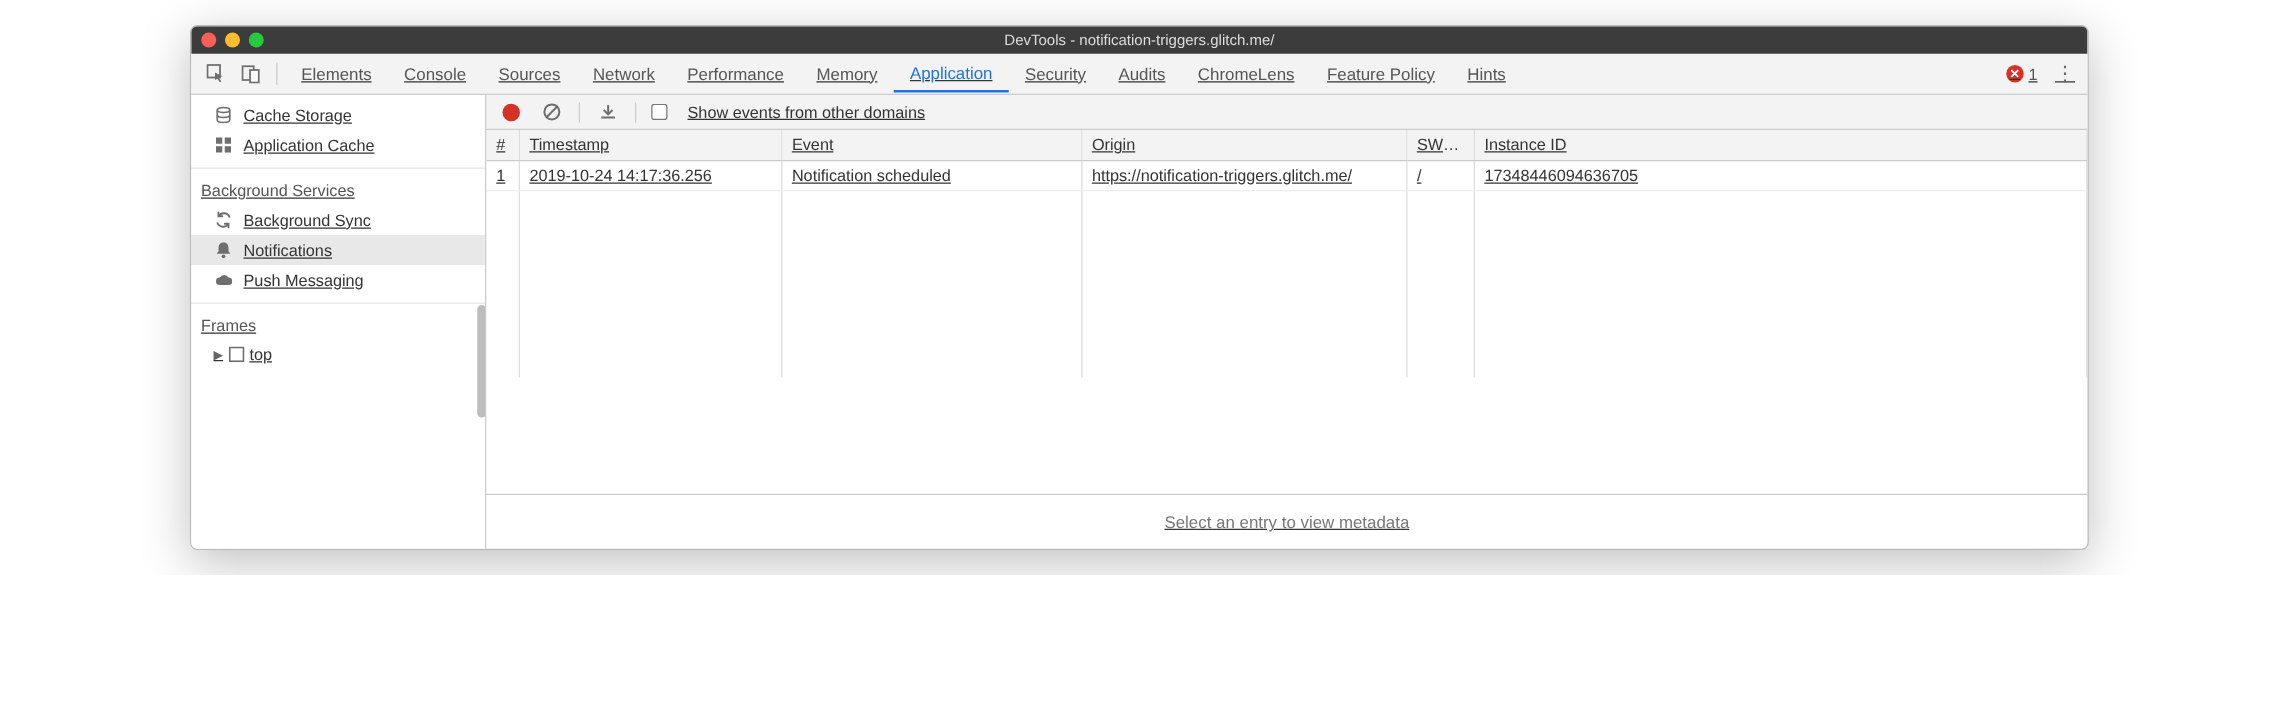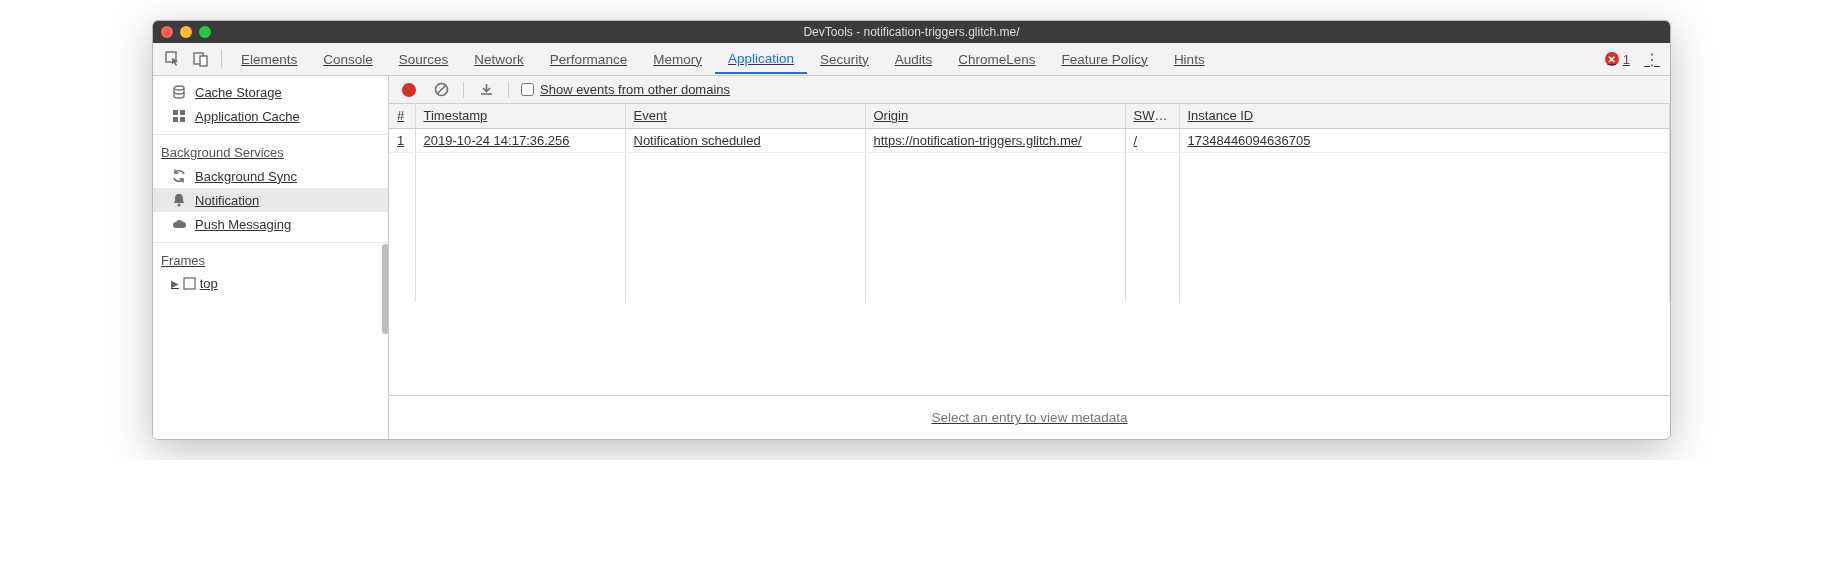--- a/index.html
+++ b/index.html
@@ -28,21 +28,21 @@
 .side-item { display: flex; align-items: center; gap: 8px; padding: 4px 8px 4px 18px; cursor: pointer; color: #333; }
 .side-item.selected { background: #e8e8e8; }
 .side-item .icon { width: 16px; height: 16px; display: flex; align-items: center; justify-content: center; color: #6e6e6e; }
 .side-header { padding: 10px 8px 4px 8px; color: #555; font-size: 13px; border-top: 1px solid #e5e5e5; margin-top: 6px; }
 .frames-item { display: flex; align-items: center; gap: 4px; padding: 4px 8px 4px 18px; color: #333; }
 .main { flex: 1; display: flex; flex-direction: column; min-width: 0; }
 .toolbar { height: 28px; border-bottom: 1px solid #ccc; display: flex; align-items: center; padding: 0 6px; gap: 4px; background: #f3f3f3; }
 .toolbar .btn { width: 28px; height: 24px; display: flex; align-items: center; justify-content: center; cursor: pointer; color: #6e6e6e; }
 .rec-dot { width: 14px; height: 14px; border-radius: 50%; background: #d93025; }
 .toolbar .vsep { width: 1px; height: 16px; background: #ccc; margin: 0 4px; }
-.chk { display: flex; align-items: center; gap: 6px; color: #333; margin-left: 4px; }
+.chk { display: flex; align-items: center; gap: 16px; color: #333; margin-left: 4px; }
 .chk input { width: 13px; height: 13px; }
 .grid-wrap { flex: 1; display: flex; flex-direction: column; min-height: 0; }
 .grid { flex: 1; overflow: auto; border-bottom: 1px solid #ccc; }
 table { border-collapse: collapse; width: 100%; table-layout: fixed; }
 th, td { border-right: 1px solid #ddd; border-bottom: 1px solid #eee; padding: 4px 8px; text-align: left; font-weight: normal; overflow: hidden; text-overflow: ellipsis; white-space: nowrap; }
 th { background: #f3f3f3; border-bottom: 1px solid #ccc; color: #333; height: 24px; }
 td { color: #333; }
 .footer { padding: 14px; text-align: center; color: #777; font-size: 13.5px; }
 svg { display: block; }
 .scroll-thumb { position: absolute; right: -1px; top: 168px; width: 7px; height: 90px; background: #bdbdbd; border-radius: 4px; }
@@ -133,21 +133,21 @@
         </span>
         <span>Background Sync</span>
       </div>
       <div class="side-item selected">
         <span class="icon">
           <svg width="14" height="14" viewBox="0 0 14 14" fill="#6e6e6e">
               <path d="M7 1 C4 1 3 3 3 6 V8 L1.5 10 H12.5 L11 8 V6 C11 3 10 1 7 1 Z"></path>
               <circle cx="7" cy="12" r="1.5"></circle>
             </svg>
         </span>
-        <span>Notification</span>
+        <span>Notifications</span>
       </div>
       <div class="side-item">
         <span class="icon">
           <svg width="14" height="14" viewBox="0 0 14 14" fill="#6e6e6e">
               <path d="M4 11 A3 3 0 0 1 4 5 A4 4 0 0 1 11 5 A2.5 2.5 0 0 1 11 11 Z"></path>
             </svg>
         </span>
         <span>Push Messaging</span>
       </div>
 

